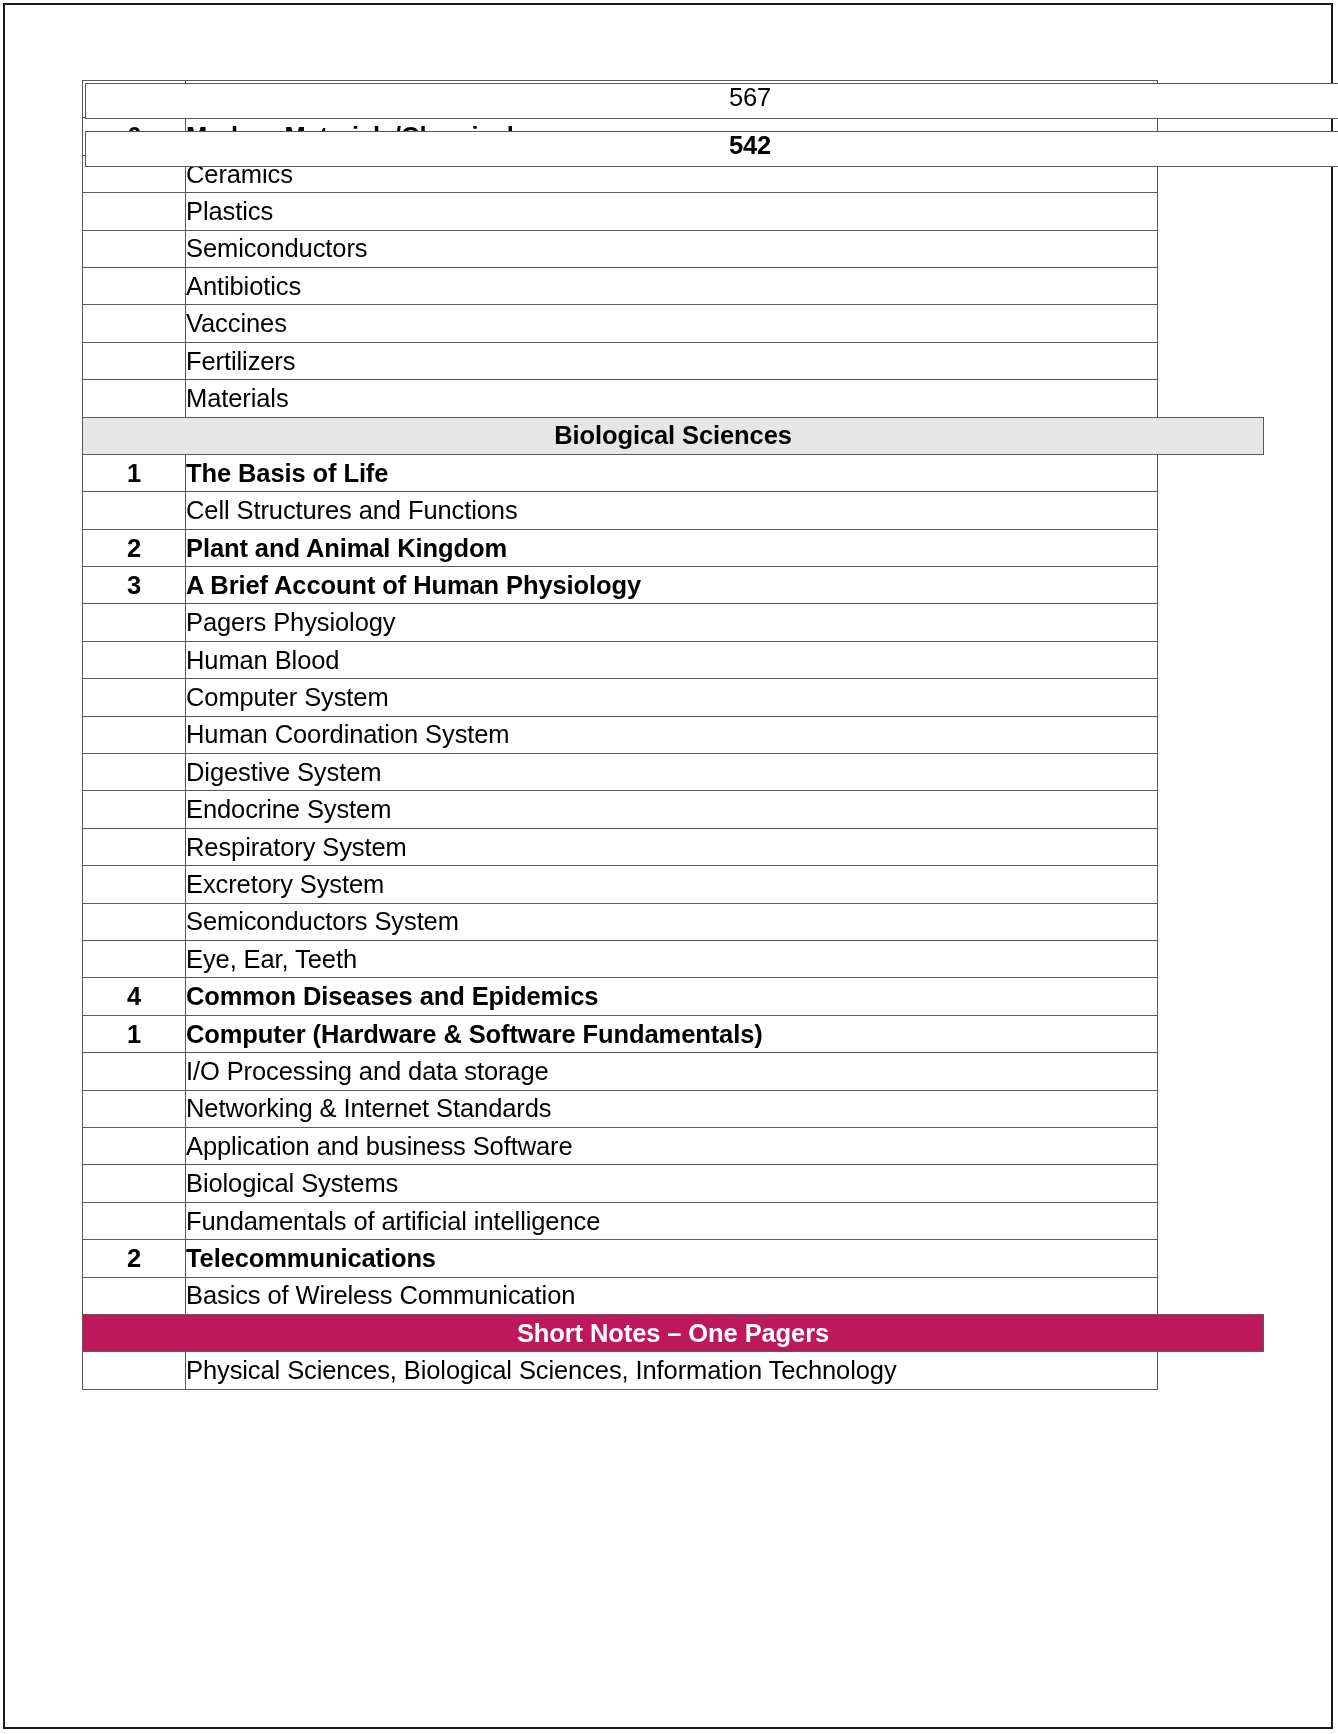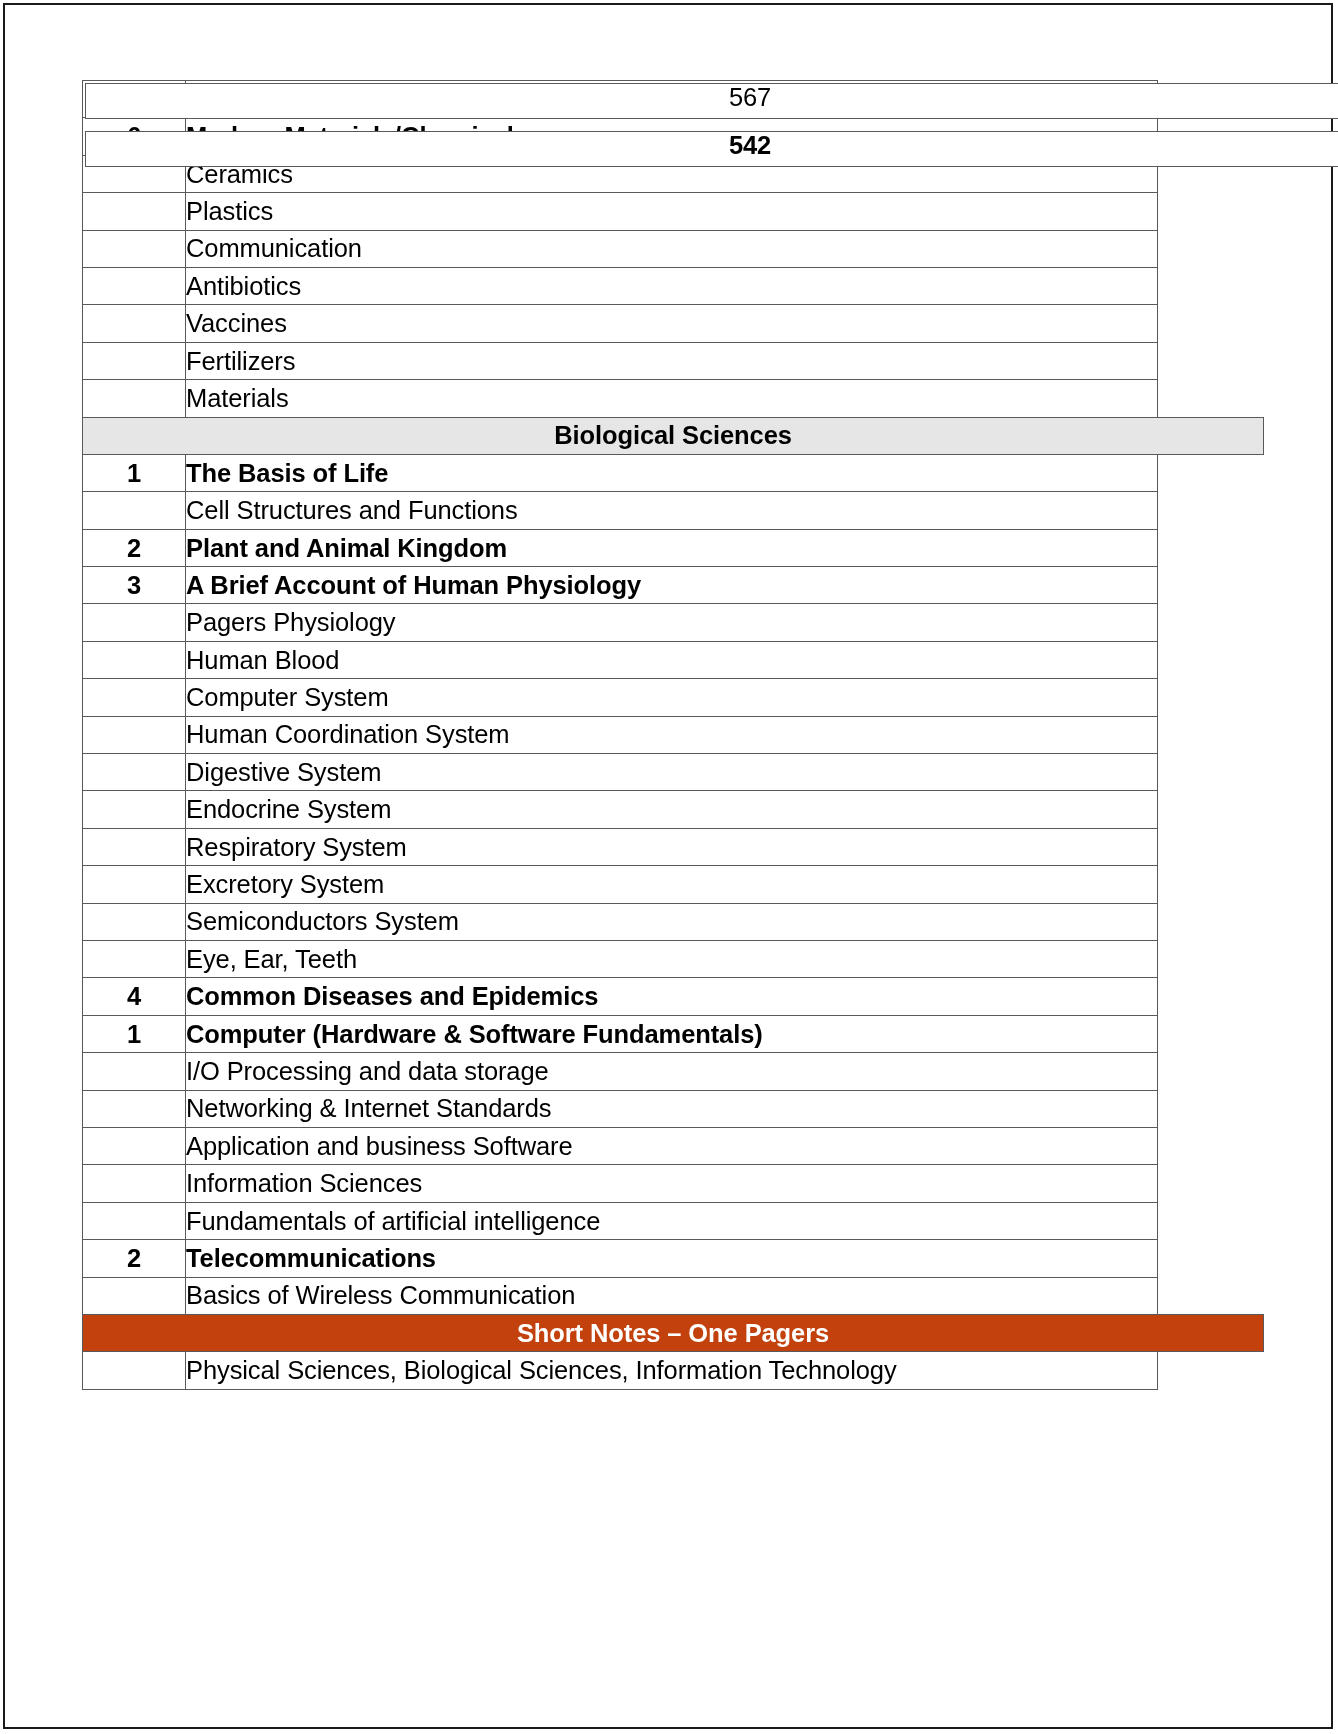--- a/index.html
+++ b/index.html
@@ -89,21 +89,21 @@
     background: #e6e6e6;
     color: #000000;
     height: 37px;
     border: 1.6px solid #58595b;
   }
 
   td.section-head-dark {
     text-align: center;
     font-weight: 700;
     font-size: 25.5px;
-    background: #c2410c;
+    background: #be185d;
     color: #ffffff;
     height: 37px;
     border: 1.6px solid #000000;
   }
 </style>
 </head>
 <body>
 
 <div class="page">
   <div class="toc-wrap">
@@ -129,21 +129,21 @@
             <td class="title">Ceramics</td>
             <td class="page">314</td>
           </tr>
           <tr class="sub">
             <td class="num"></td>
             <td class="title">Plastics</td>
             <td class="page">320</td>
           </tr>
           <tr class="sub">
             <td class="num"></td>
-            <td class="title">Communication</td>
+            <td class="title">Semiconductors</td>
             <td class="page">328</td>
           </tr>
           <tr class="sub">
             <td class="num"></td>
             <td class="title">Antibiotics</td>
             <td class="page">334</td>
           </tr>
           <tr class="sub">
             <td class="num"></td>
             <td class="title">Vaccines</td>
@@ -252,21 +252,21 @@
             <td class="title">Networking &amp; Internet Standards</td>
             <td class="page">520</td>
           </tr>
           <tr class="sub">
             <td class="num"></td>
             <td class="title">Application and business Software</td>
             <td class="page">526</td>
           </tr>
           <tr class="sub">
             <td class="num"></td>
-            <td class="title">Information Sciences</td>
+            <td class="title">Biological Systems</td>
             <td class="page">529</td>
           </tr>
           <tr class="sub">
             <td class="num"></td>
             <td class="title">Fundamentals of artificial intelligence</td>
             <td class="page">531</td>
           </tr>
           <tr class="chapter">
             <td class="num">2</td>
             <td class="title">Telecommunications</td>

